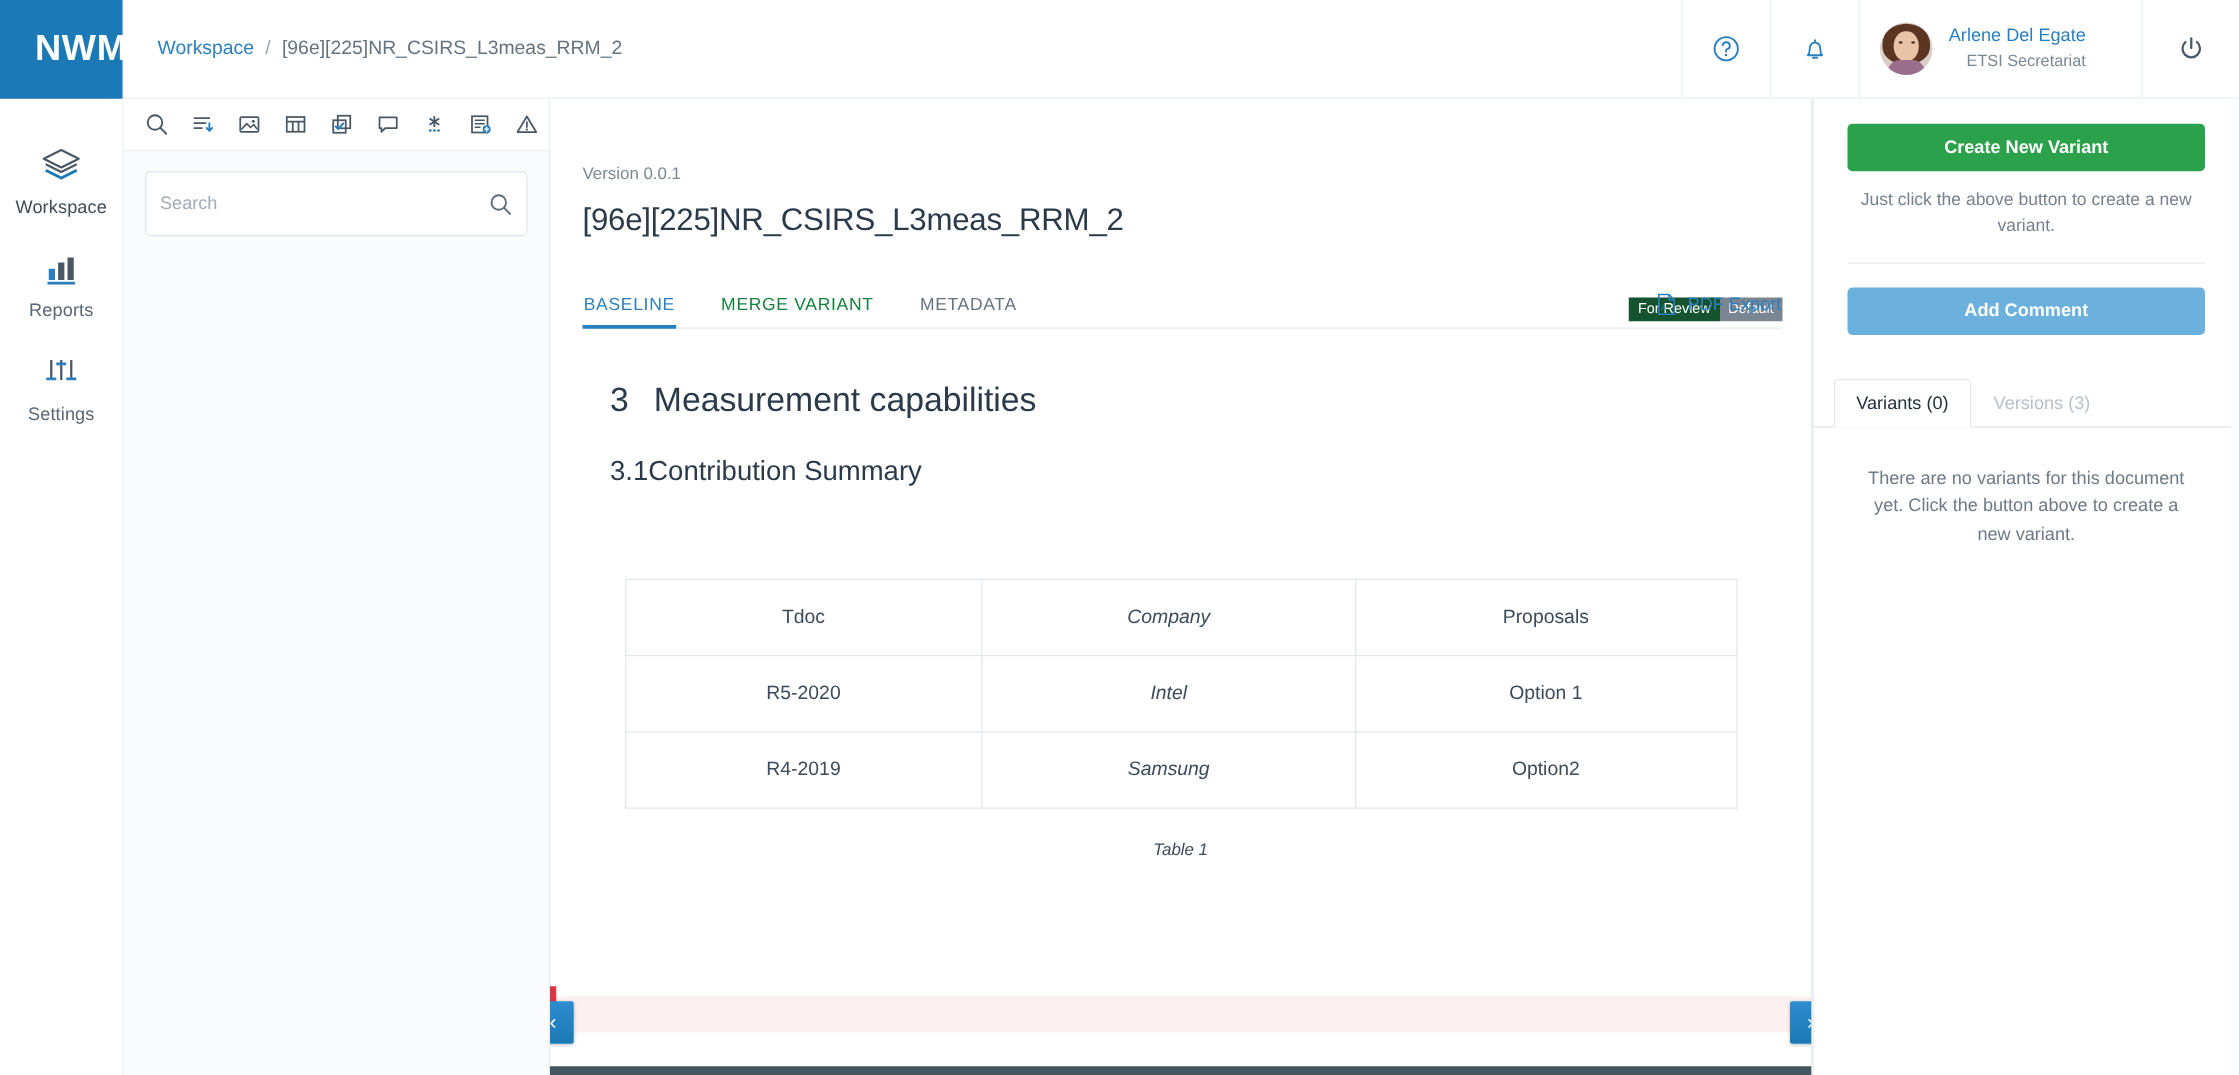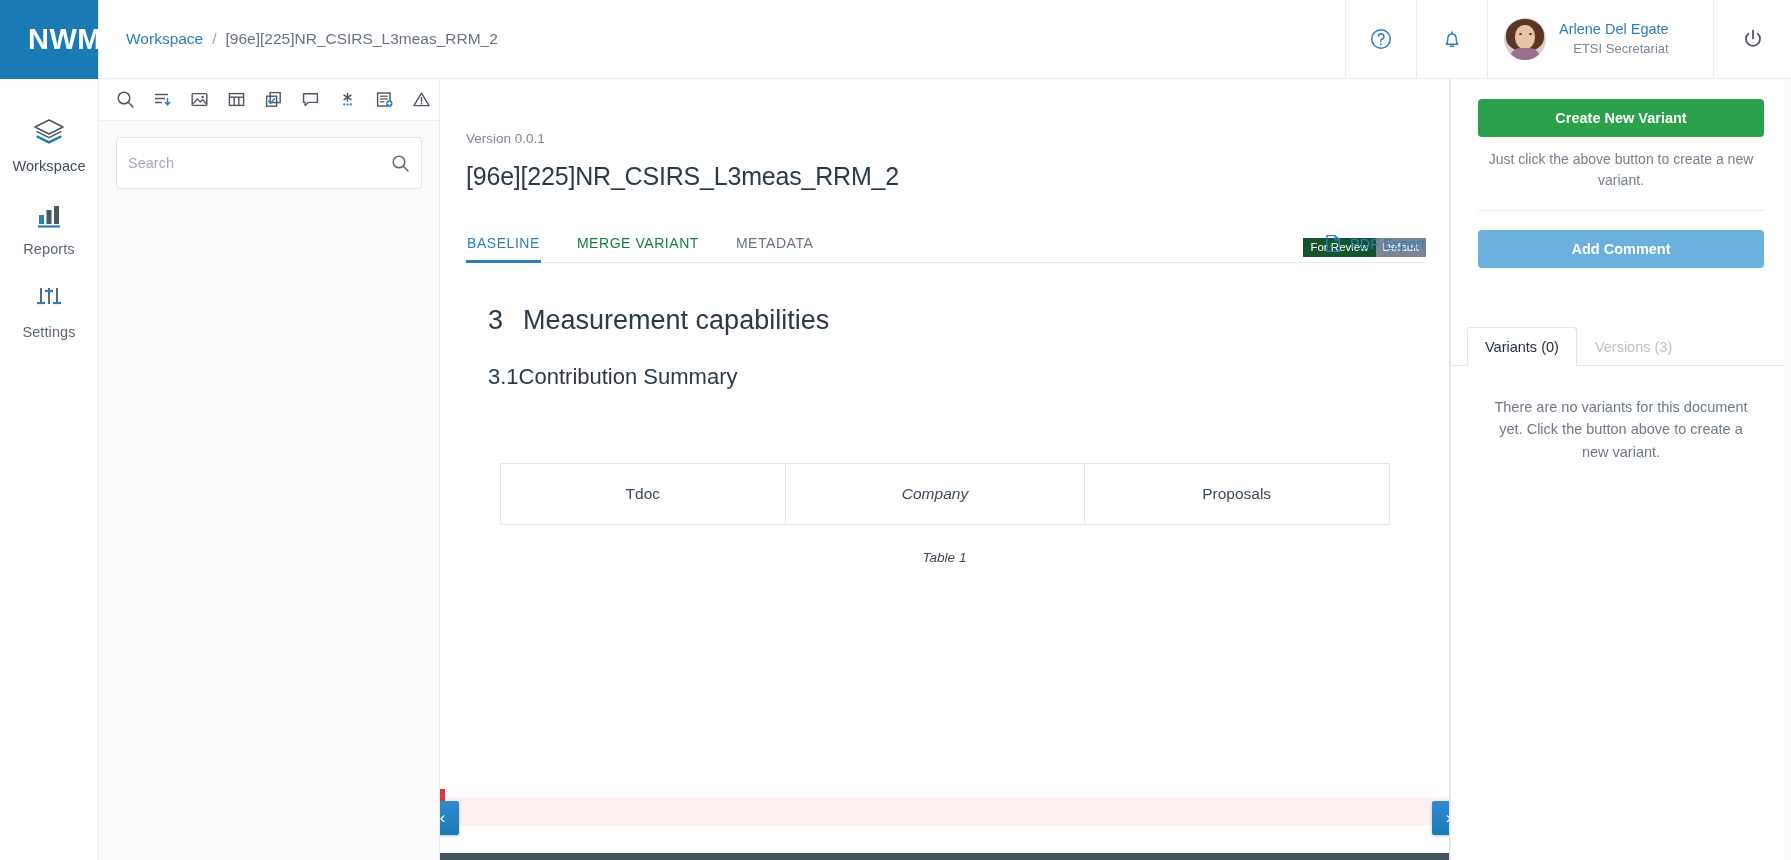--- a/index.html
+++ b/index.html
@@ -198,21 +198,21 @@
     margin: 12px 6px 0; text-align: center; font-size: 14px;
     color: #76818d; line-height: 1.5;
   }
   .rp-div { margin: 19px 27px 0; border-top: 1px solid #e8ecef; }
   .rp-mid { padding: 19px 27px 0; }
   .rp-tabs {
     margin: 34px 0 0; display: flex; border-bottom: 1px solid #e2e6ea; padding-left: 16px;
   }
   .rp-tab {
     font-size: 14.5px; padding: 11px 17px 10px; cursor: pointer;
-    border: 1px solid transparent; border-radius: 4px 4px 0 0; position: relative; top: 1px; margin-top: 24px;
+    border: 1px solid transparent; border-radius: 4px 4px 0 0; position: relative; top: 1px;
   }
   .rp-tab.active {
     color: #24303b; font-weight: normal;
     background: #fff; border-color: #e2e6ea; border-bottom-color: #fff;
   }
   .rp-tab.inactive { color: #b9c1c9; }
   .rp-empty {
     padding: 30px 42px 0; text-align: center; font-size: 14.5px;
     color: #6e7a86; line-height: 1.55;
   }
@@ -460,20 +460,30 @@
             <span>Contribution Summary</span>
           </div>
 
           <table class="doctable">
             <tbody>
               <tr>
                 <td>Tdoc</td>
                 <td>Company</td>
                 <td>Proposals</td>
               </tr>
+              <tr>
+                <td>R5-2020</td>
+                <td>Intel</td>
+                <td>Option 1</td>
+              </tr>
+              <tr>
+                <td>R4-2019</td>
+                <td>Samsung</td>
+                <td>Option2</td>
+              </tr>
             </tbody>
           </table>
           <div class="tcaption">Table 1</div>
 
           <div class="delstrip">
             <span class="delmark"></span>
           </div>
           <div class="navprev">‹</div>
           <div class="navnext">›</div>
         </div>

